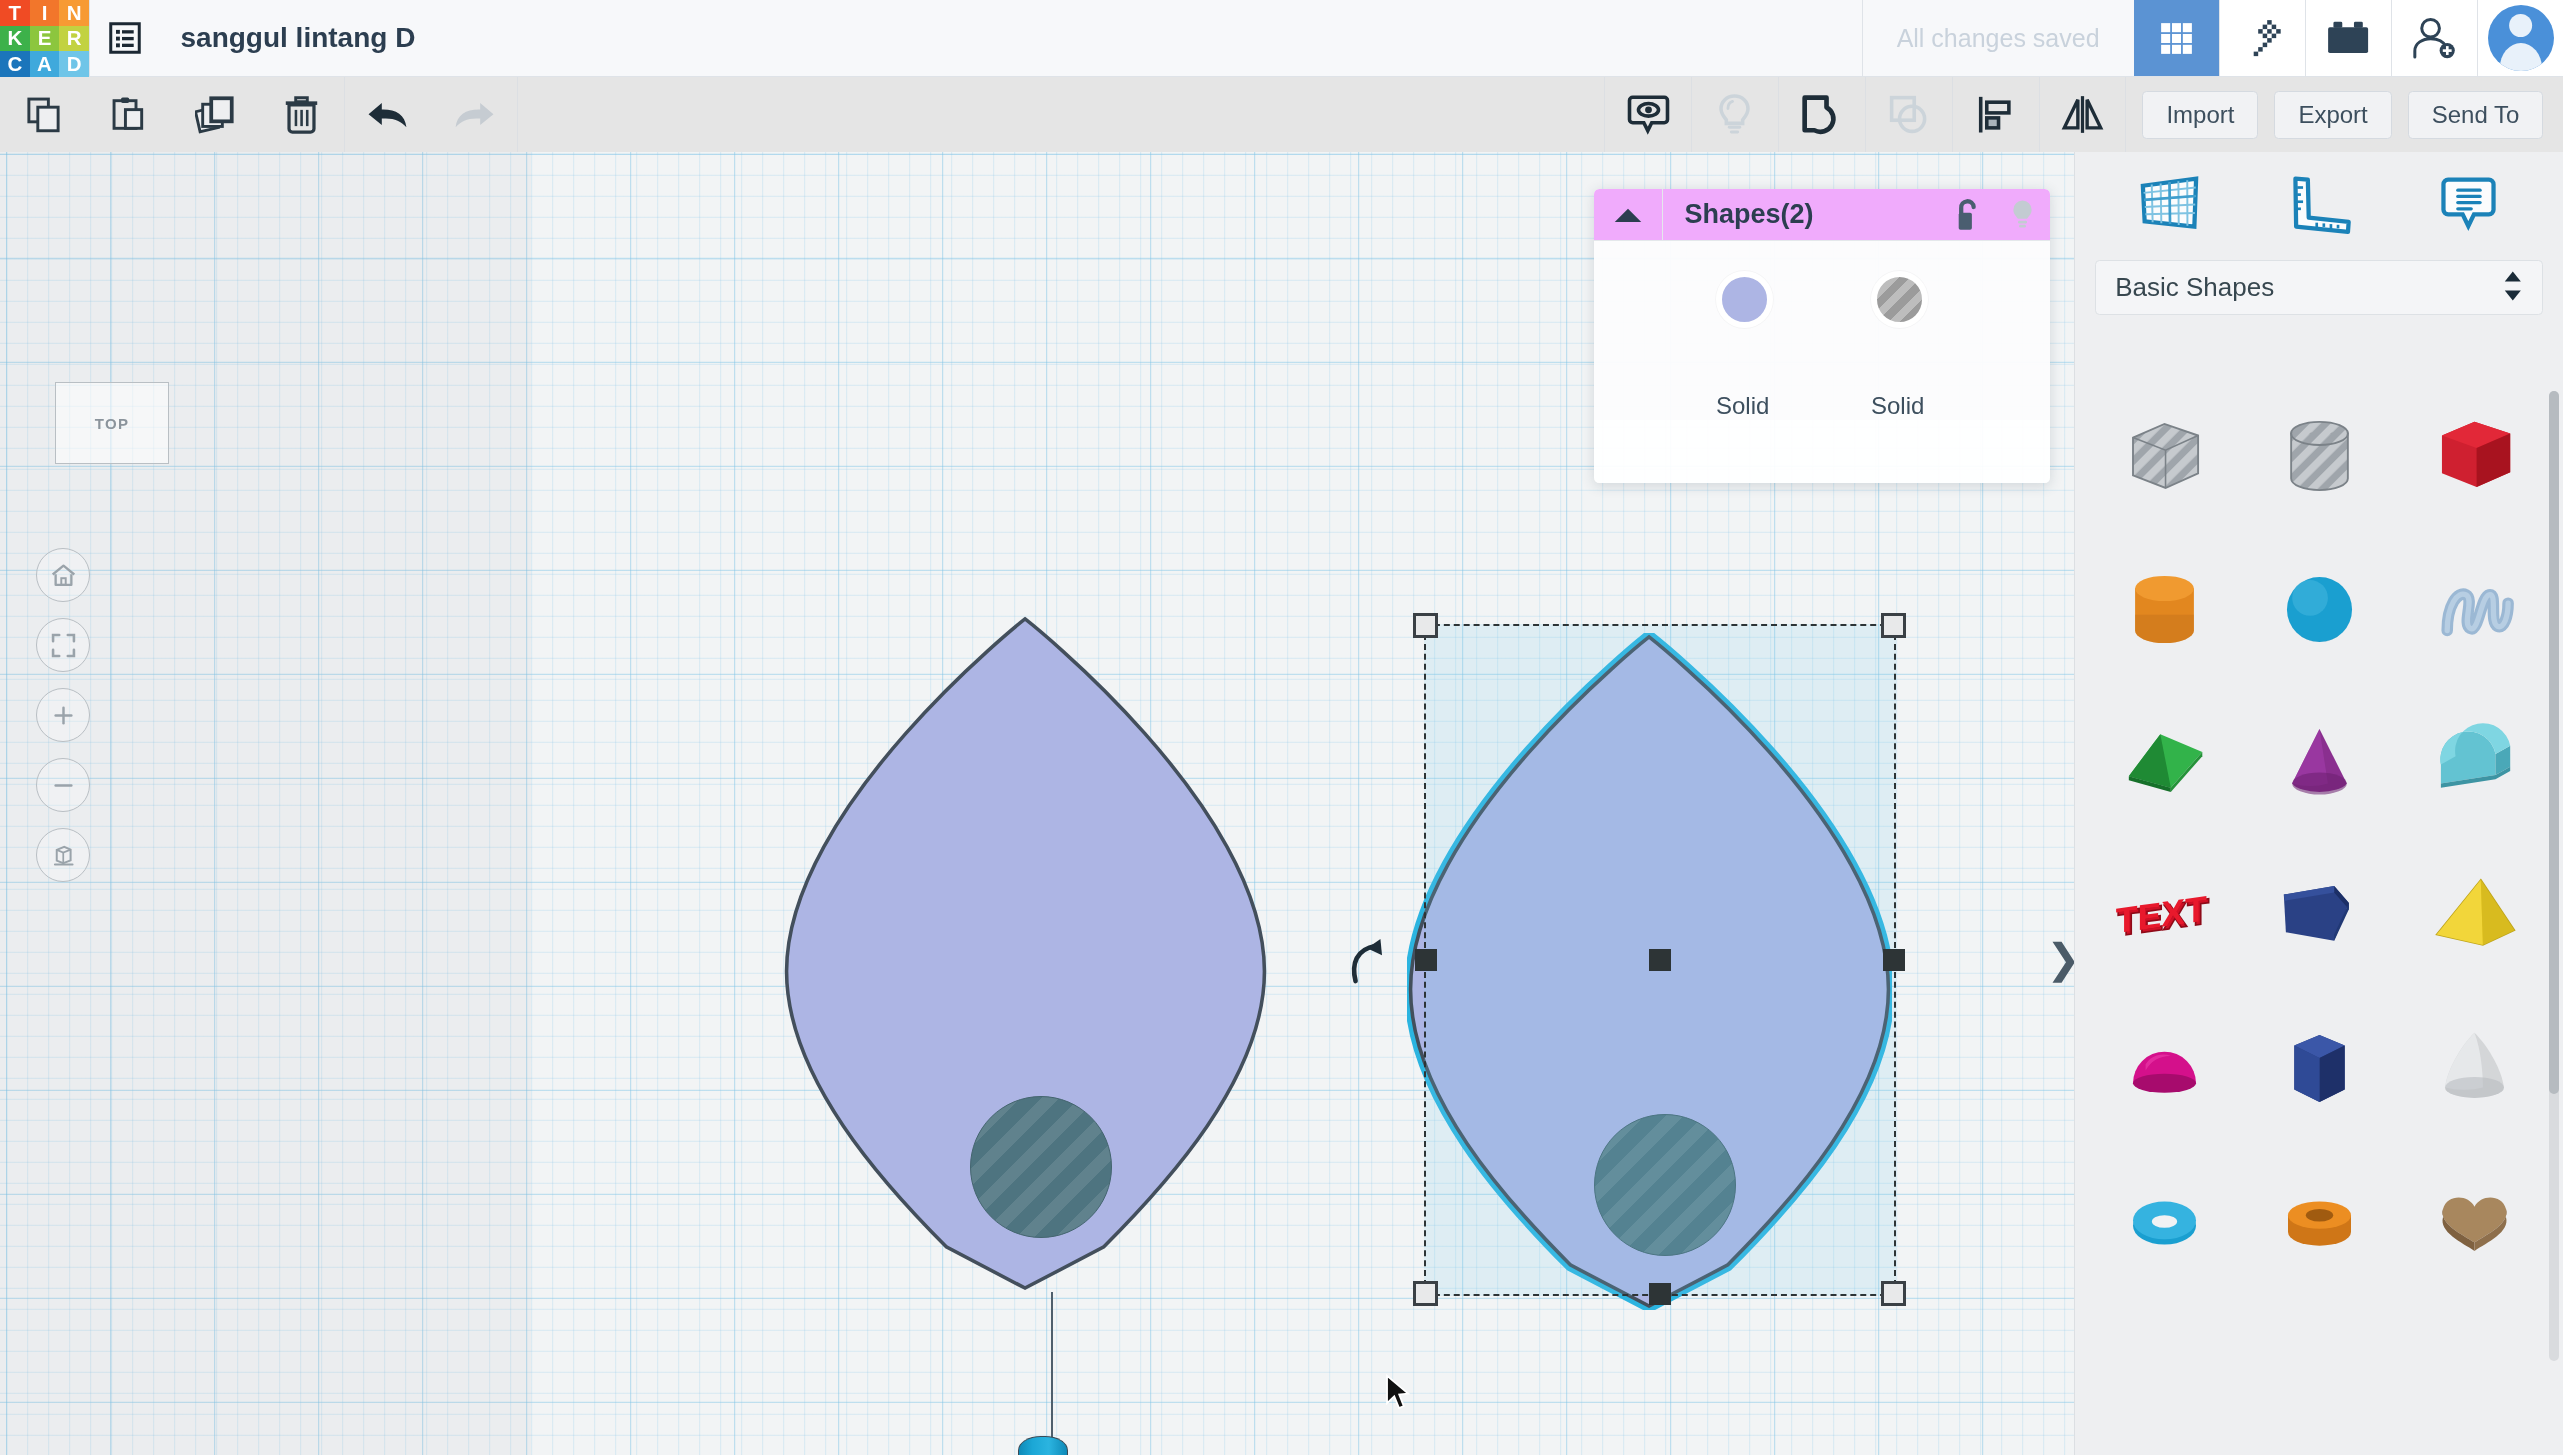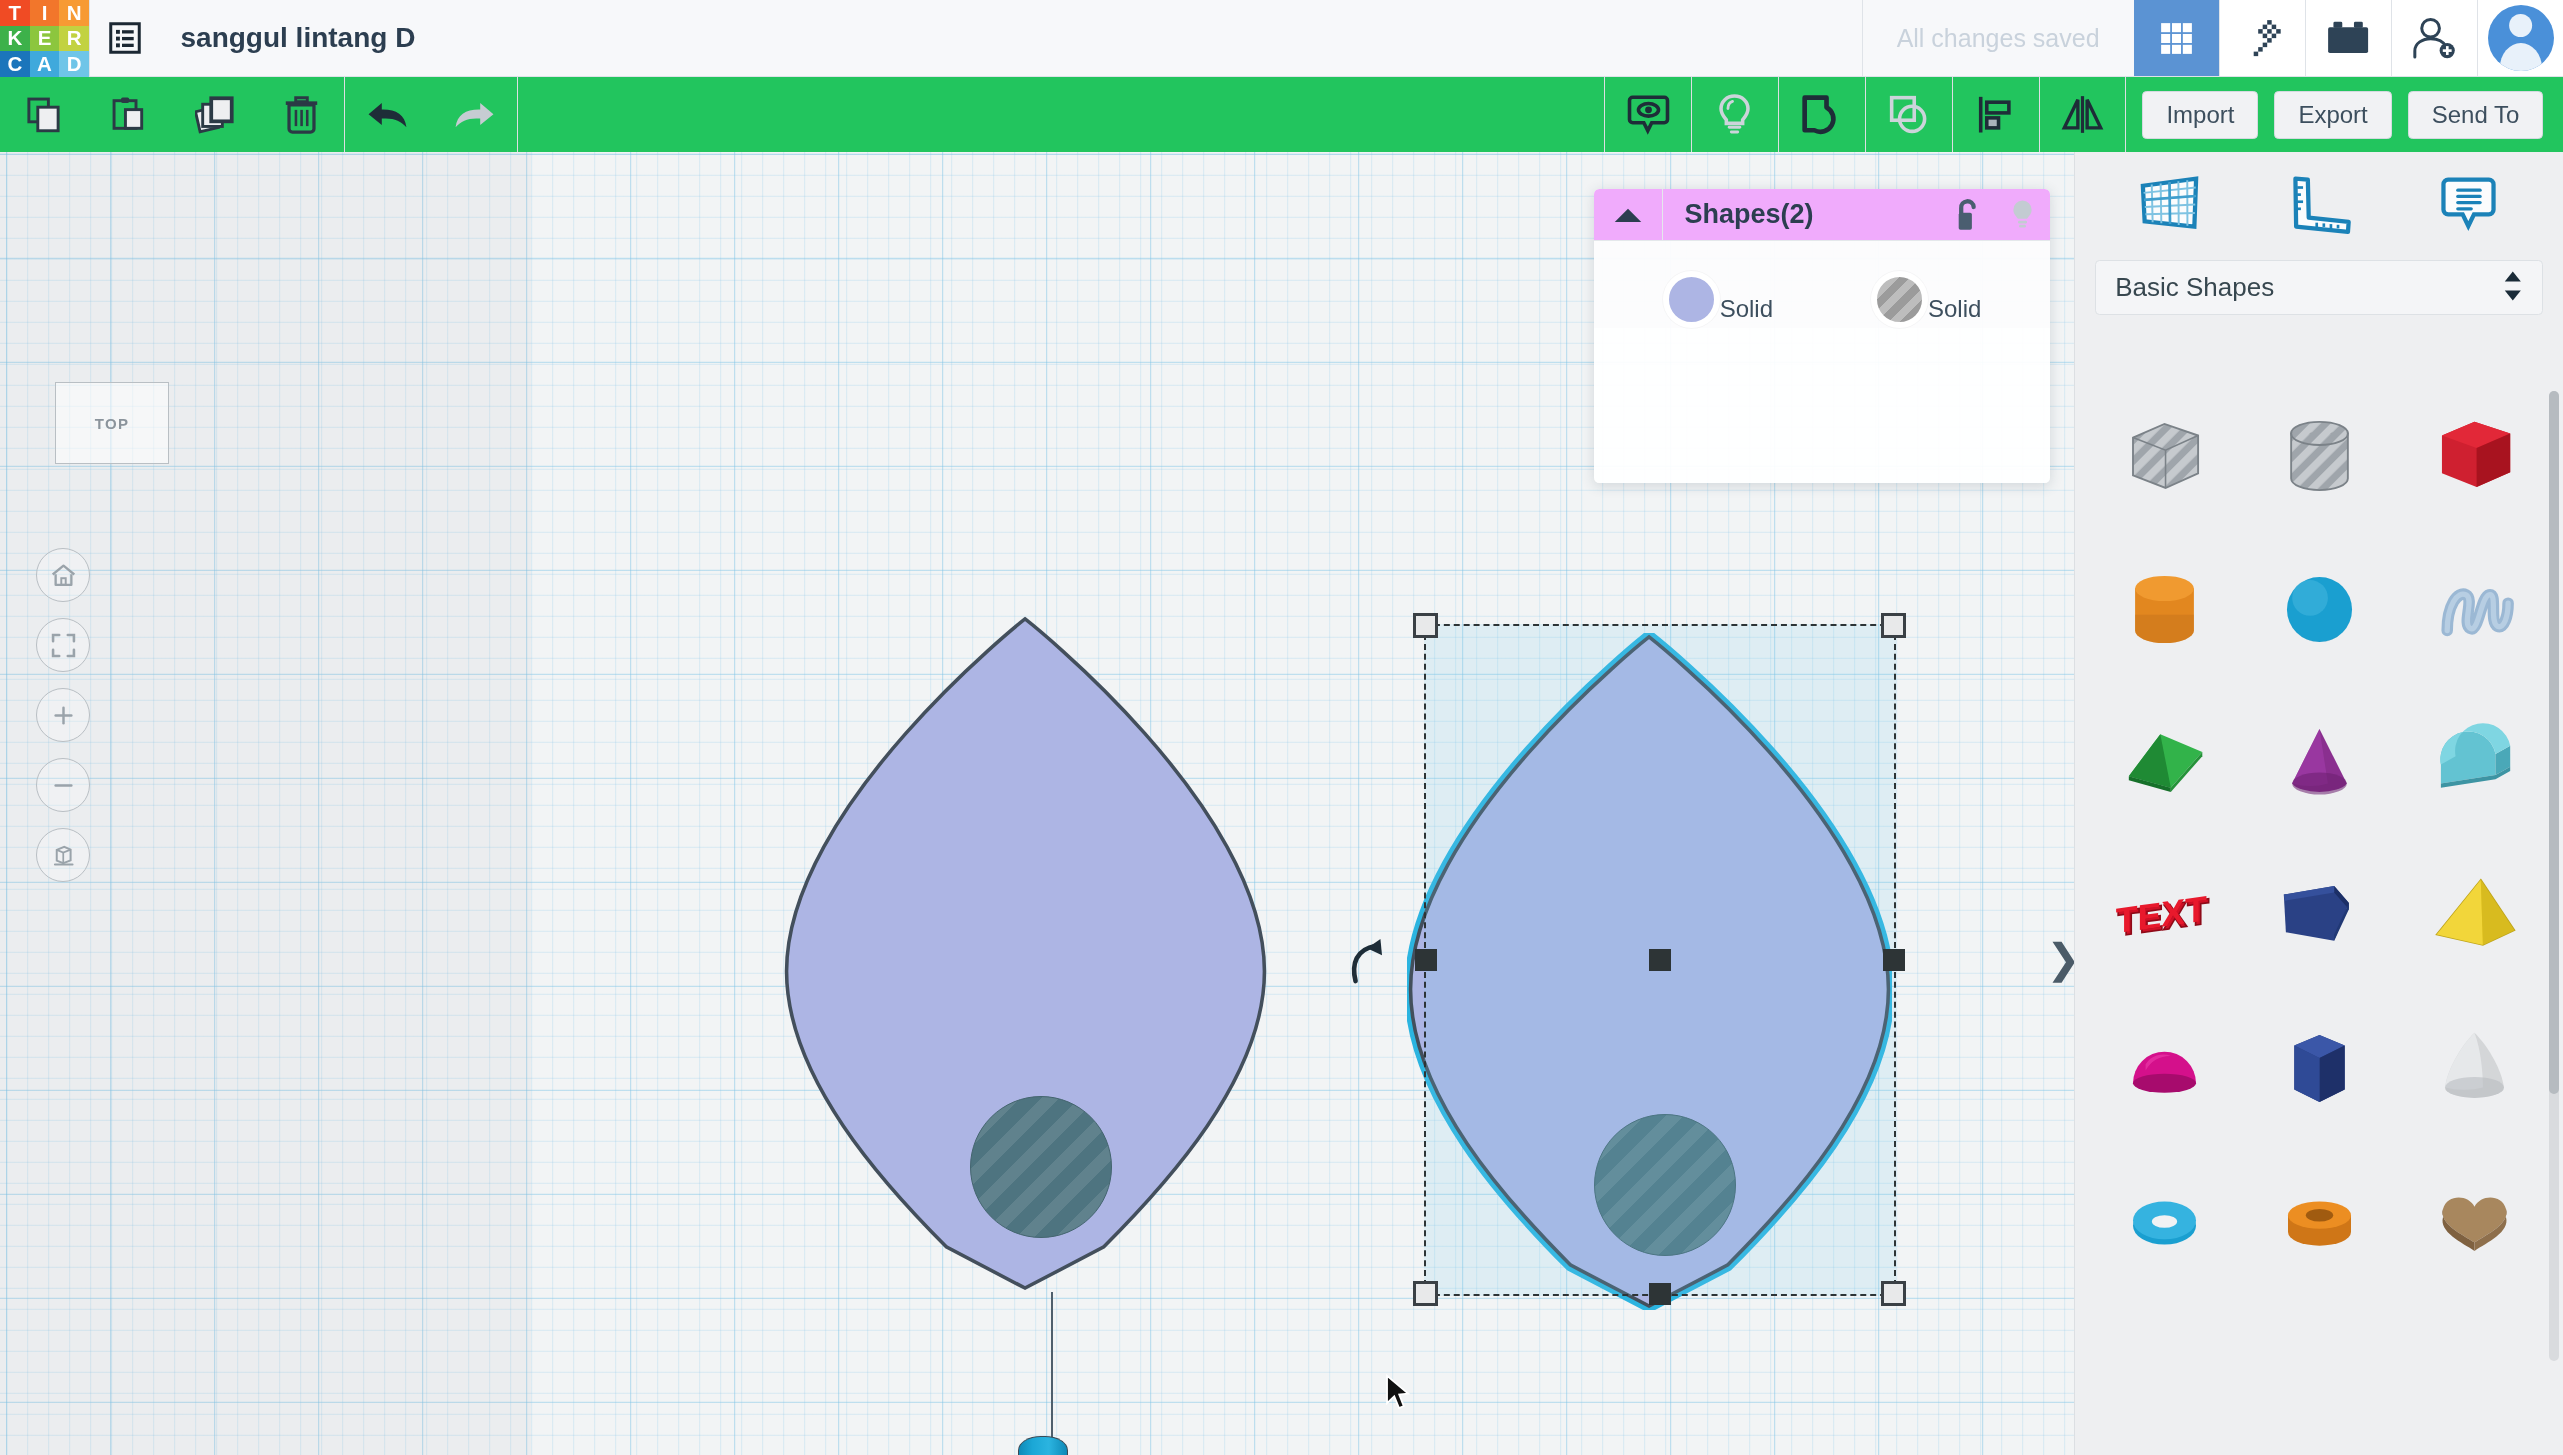--- a/index.html
+++ b/index.html
@@ -61,21 +61,21 @@
   }
   #avatar::after {
     content: ""; position: absolute; left: 50%; top: 57%;
     width: 64%; height: 58%; transform: translateX(-50%);
     border-radius: 50% 50% 0 0 / 65% 65% 0 0; background: #e8f1fa;
   }
 
   
   #toolbar {
     position: absolute; left: 0; top: 77px; width: 2563px; height: 76px;
-    background: #22c55e; border-bottom: 0.9px solid #dcdfe3;
+    background: #e5e5e5; border-bottom: 0.9px solid #dcdfe3;
     display: flex; align-items: stretch;
   }
   .tb-sep { width: 0.9px; background: #dcdfe3; flex: 0 0 0.9px; margin: 0; }
   .tb-btn {
     width: 86px; display: flex; align-items: center; justify-content: center;
     flex: 0 0 86px; cursor: pointer;
   }
   .tb-btn.disabled { cursor: default; }
   #tb-spacer { flex: 1 1 auto; }
   .tb-textbtn {
@@ -199,21 +199,21 @@
     font-size: 27px; font-weight: bold; color: #2c3e50; white-space: nowrap;
   }
   .sp-hicon {
     width: 55px; display: flex; align-items: center; justify-content: center;
     flex: 0 0 55px; cursor: pointer;
   }
   #sp-body {
     display: flex; justify-content: center; gap: 98px; padding-top: 30px;
     background: rgba(249,250,251,0.55);
   }
-  .sp-opt { display: flex; flex-direction: row; align-items: center; cursor: pointer; }
+  .sp-opt { display: flex; flex-direction: column; align-items: flex-start; cursor: pointer; gap: 44px; }
   .sp-swatch {
     width: 57px; height: 57px; border-radius: 50%;
     border: 6.2px solid #ffffff; box-shadow: 0 0 0 0.9px rgba(0,0,0,0.03);
   }
   .sp-swatch.solid { background: #adb5e4; }
   .sp-swatch.hole {
     background-color: #aaaaaa;
     background-image: repeating-linear-gradient(
       -45deg, #bdbdbd 0 8px, #9b9b9b 8px 16px);
   }

